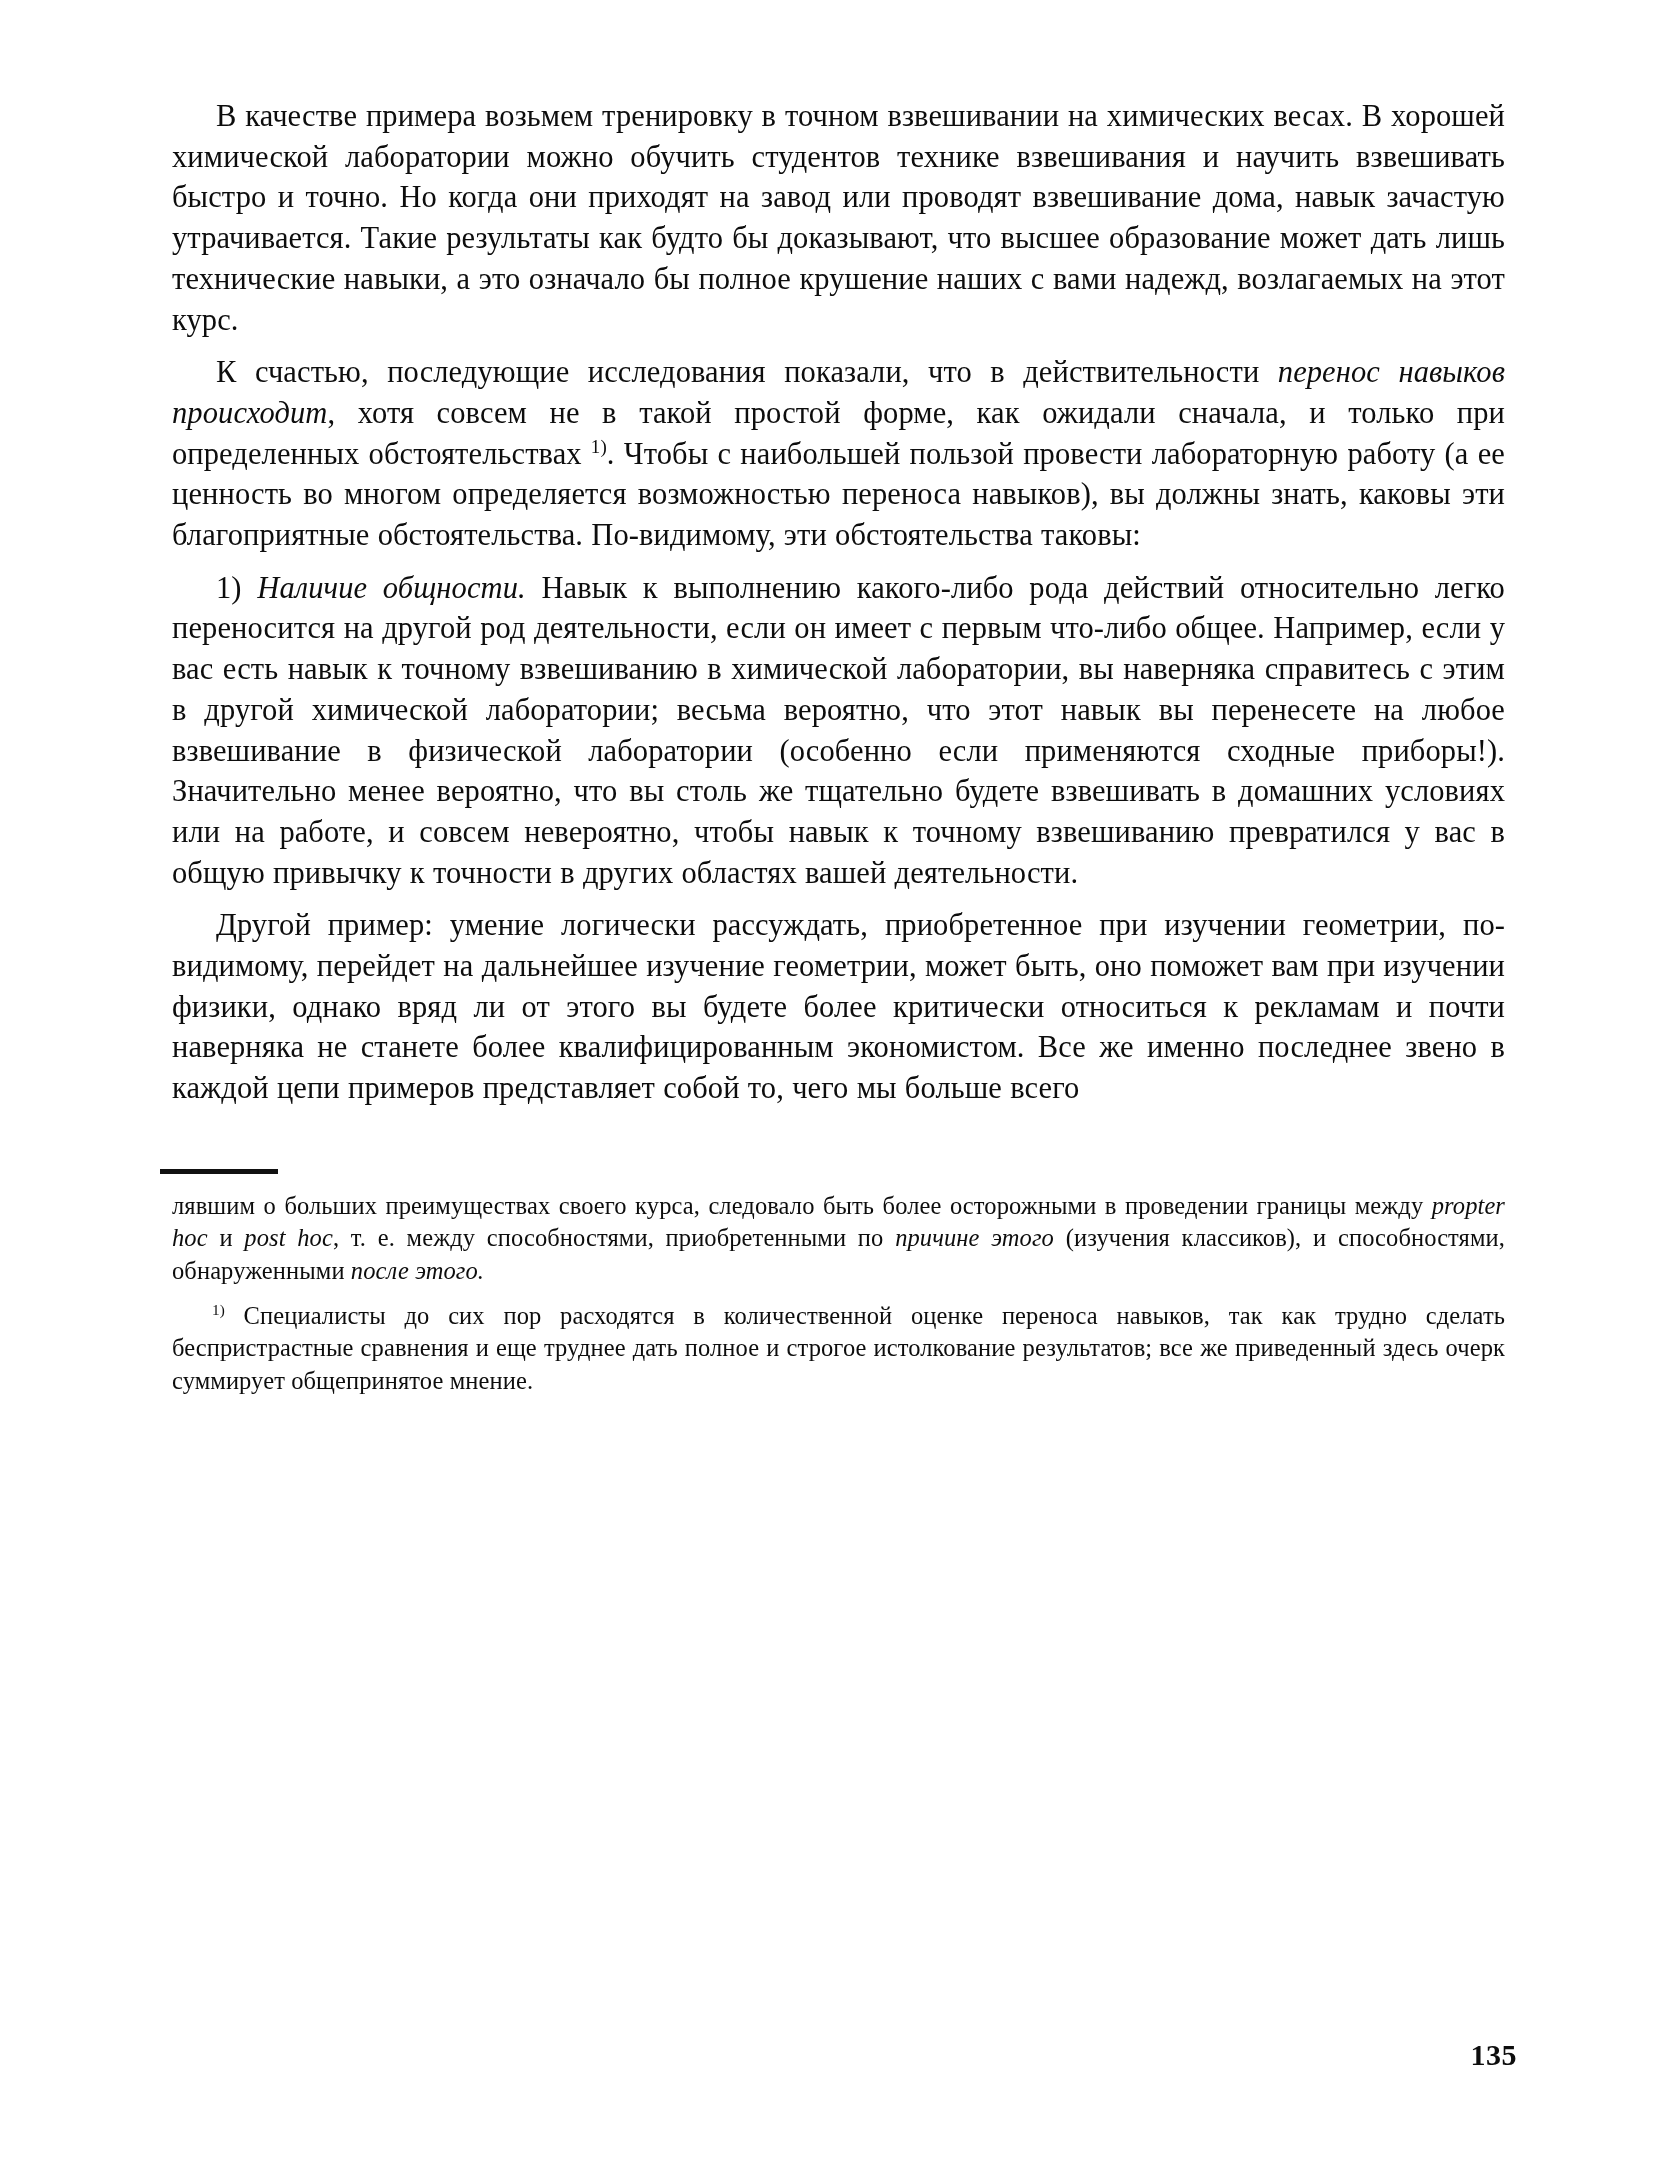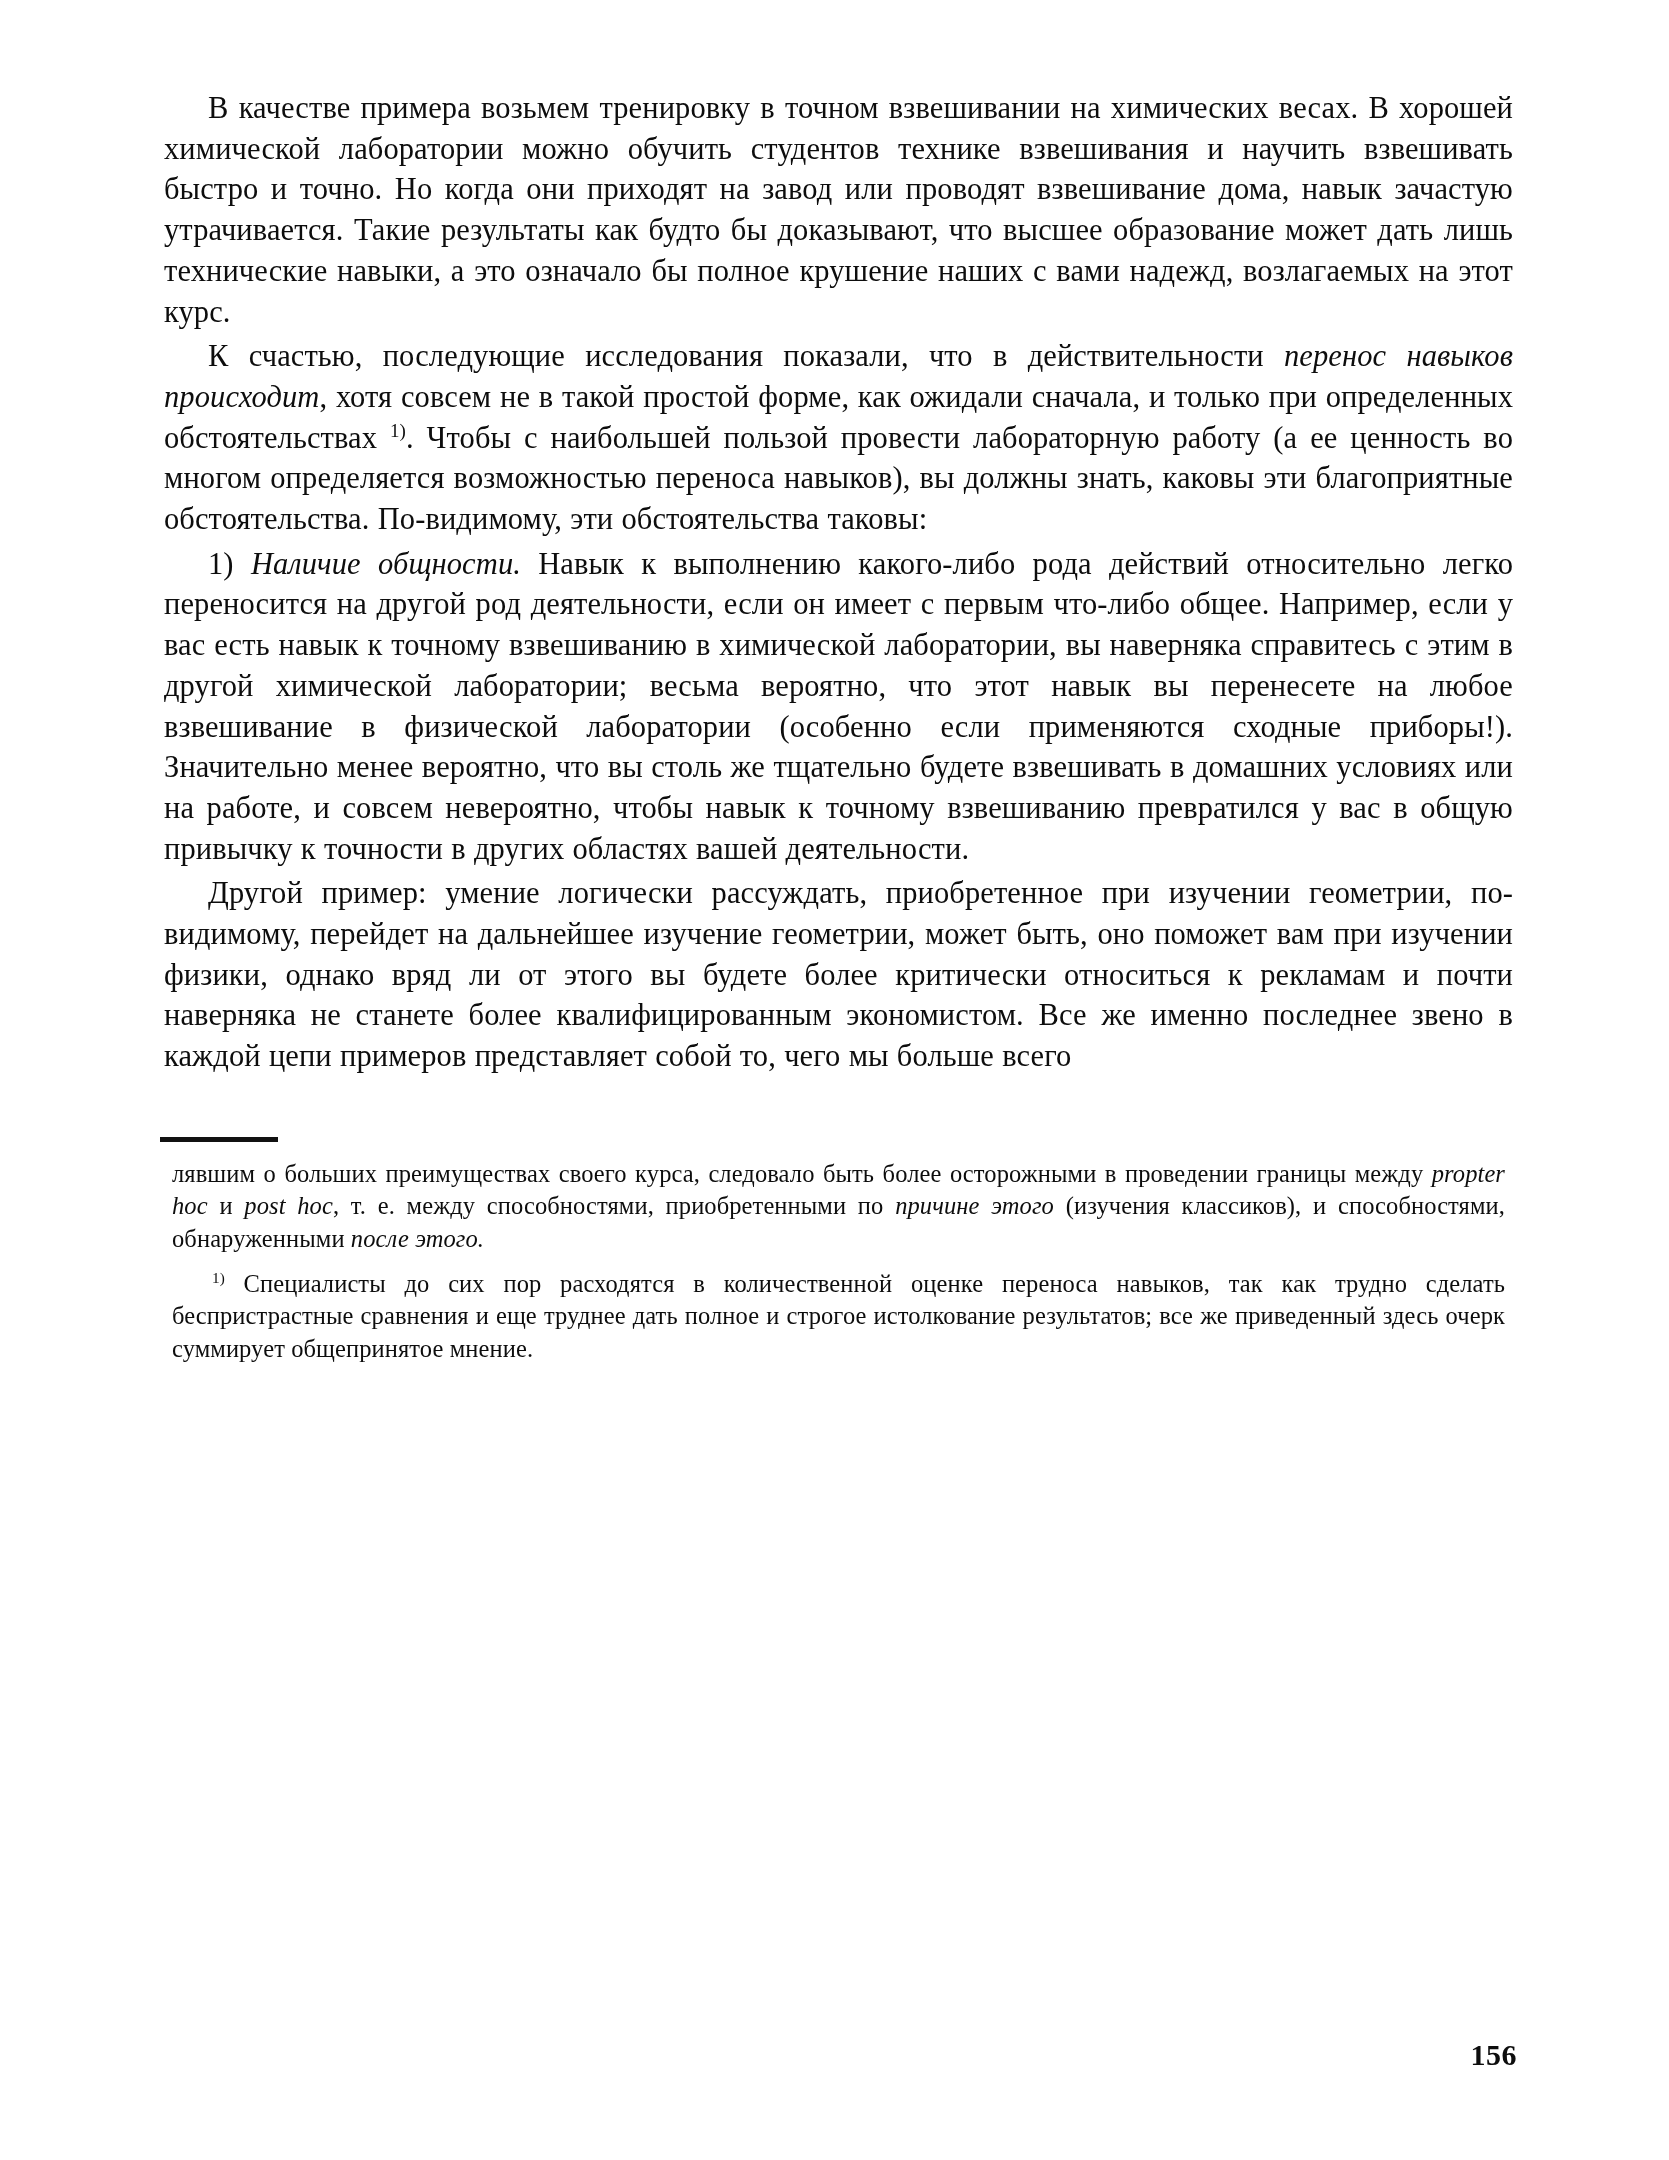--- a/index.html
+++ b/index.html
@@ -25,21 +25,21 @@
   }
   .body-text {
     font-size: 30.5px;
     line-height: 1.335;
     text-align: justify;
     text-justify: inter-word;
     letter-spacing: 0.1px;
     word-spacing: 0.5px;
   }
   .body-text p {
-    margin: 4px;
+    margin: 12px;
     text-indent: 44px;
   }
   em {
     font-style: italic;
   }
   sup {
     font-size: 0.62em;
     vertical-align: super;
     line-height: 0;
   }
@@ -83,15 +83,15 @@
     <p><span>Другой пример: умение логически рассуждать, приобретенное при изучении геометрии, по-видимому, перейдет на дальнейшее изучение геометрии, может быть, оно поможет вам при изучении физики, однако вряд ли от этого вы будете более критически относиться к рекламам и почти наверняка не станете более квалифицированным экономистом. Все же именно последнее звено в каждой цепи примеров представляет собой то, чего мы больше всего</span></p>
   </div>
 
   <div class="footnote-rule"></div>
 
   <div class="footnotes">
     <p><span>лявшим о больших преимуществах своего курса, следовало быть более осторожными в проведении границы между </span><em>propter hoc</em><span> и </span><em>post hoc</em><span>, т. е. между способностями, приобретенными по </span><em>причине этого</em><span> (изучения классиков), и способностями, обнаруженными </span><em>после этого.</em></p>
     <p class="fn-indent"><sup>1)</sup><span> Специалисты до сих пор расходятся в количественной оценке переноса навыков, так как трудно сделать беспристрастные сравнения и еще труднее дать полное и строгое истолкование результатов; все же приведенный здесь очерк суммирует общепринятое мнение.</span></p>
   </div>
 
-  <div class="page-number">156</div>
+  <div class="page-number">135</div>
 
 </div>
 
 </body></html>

